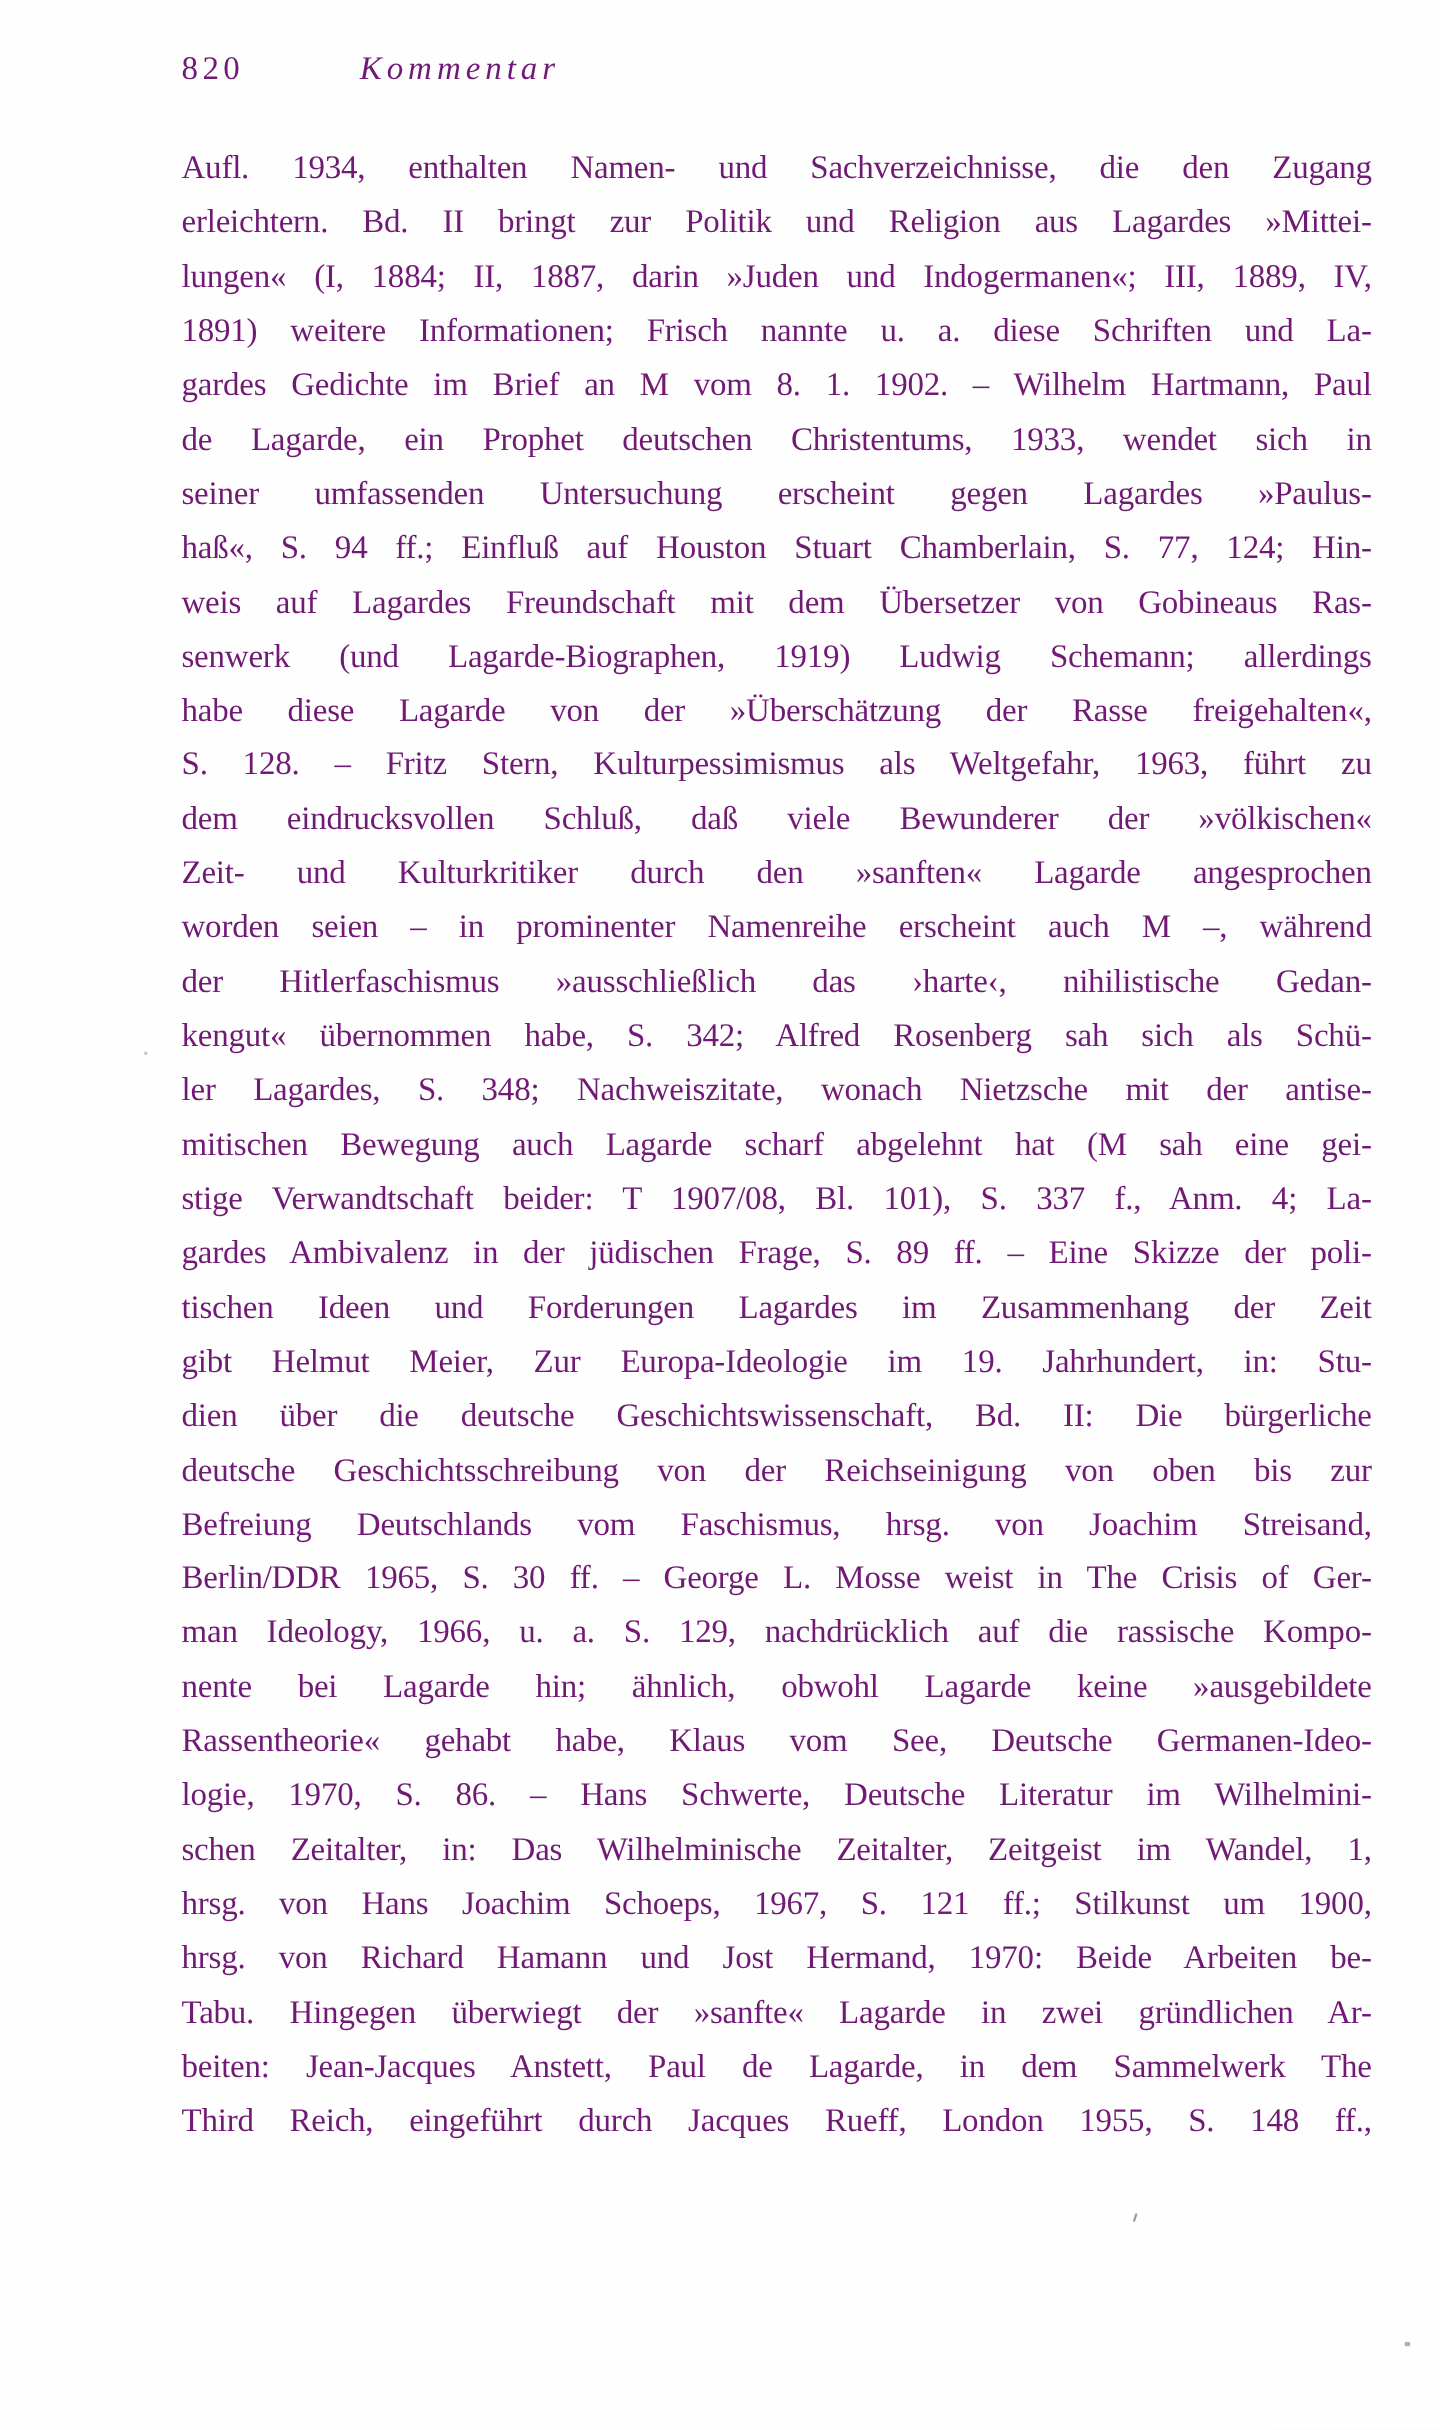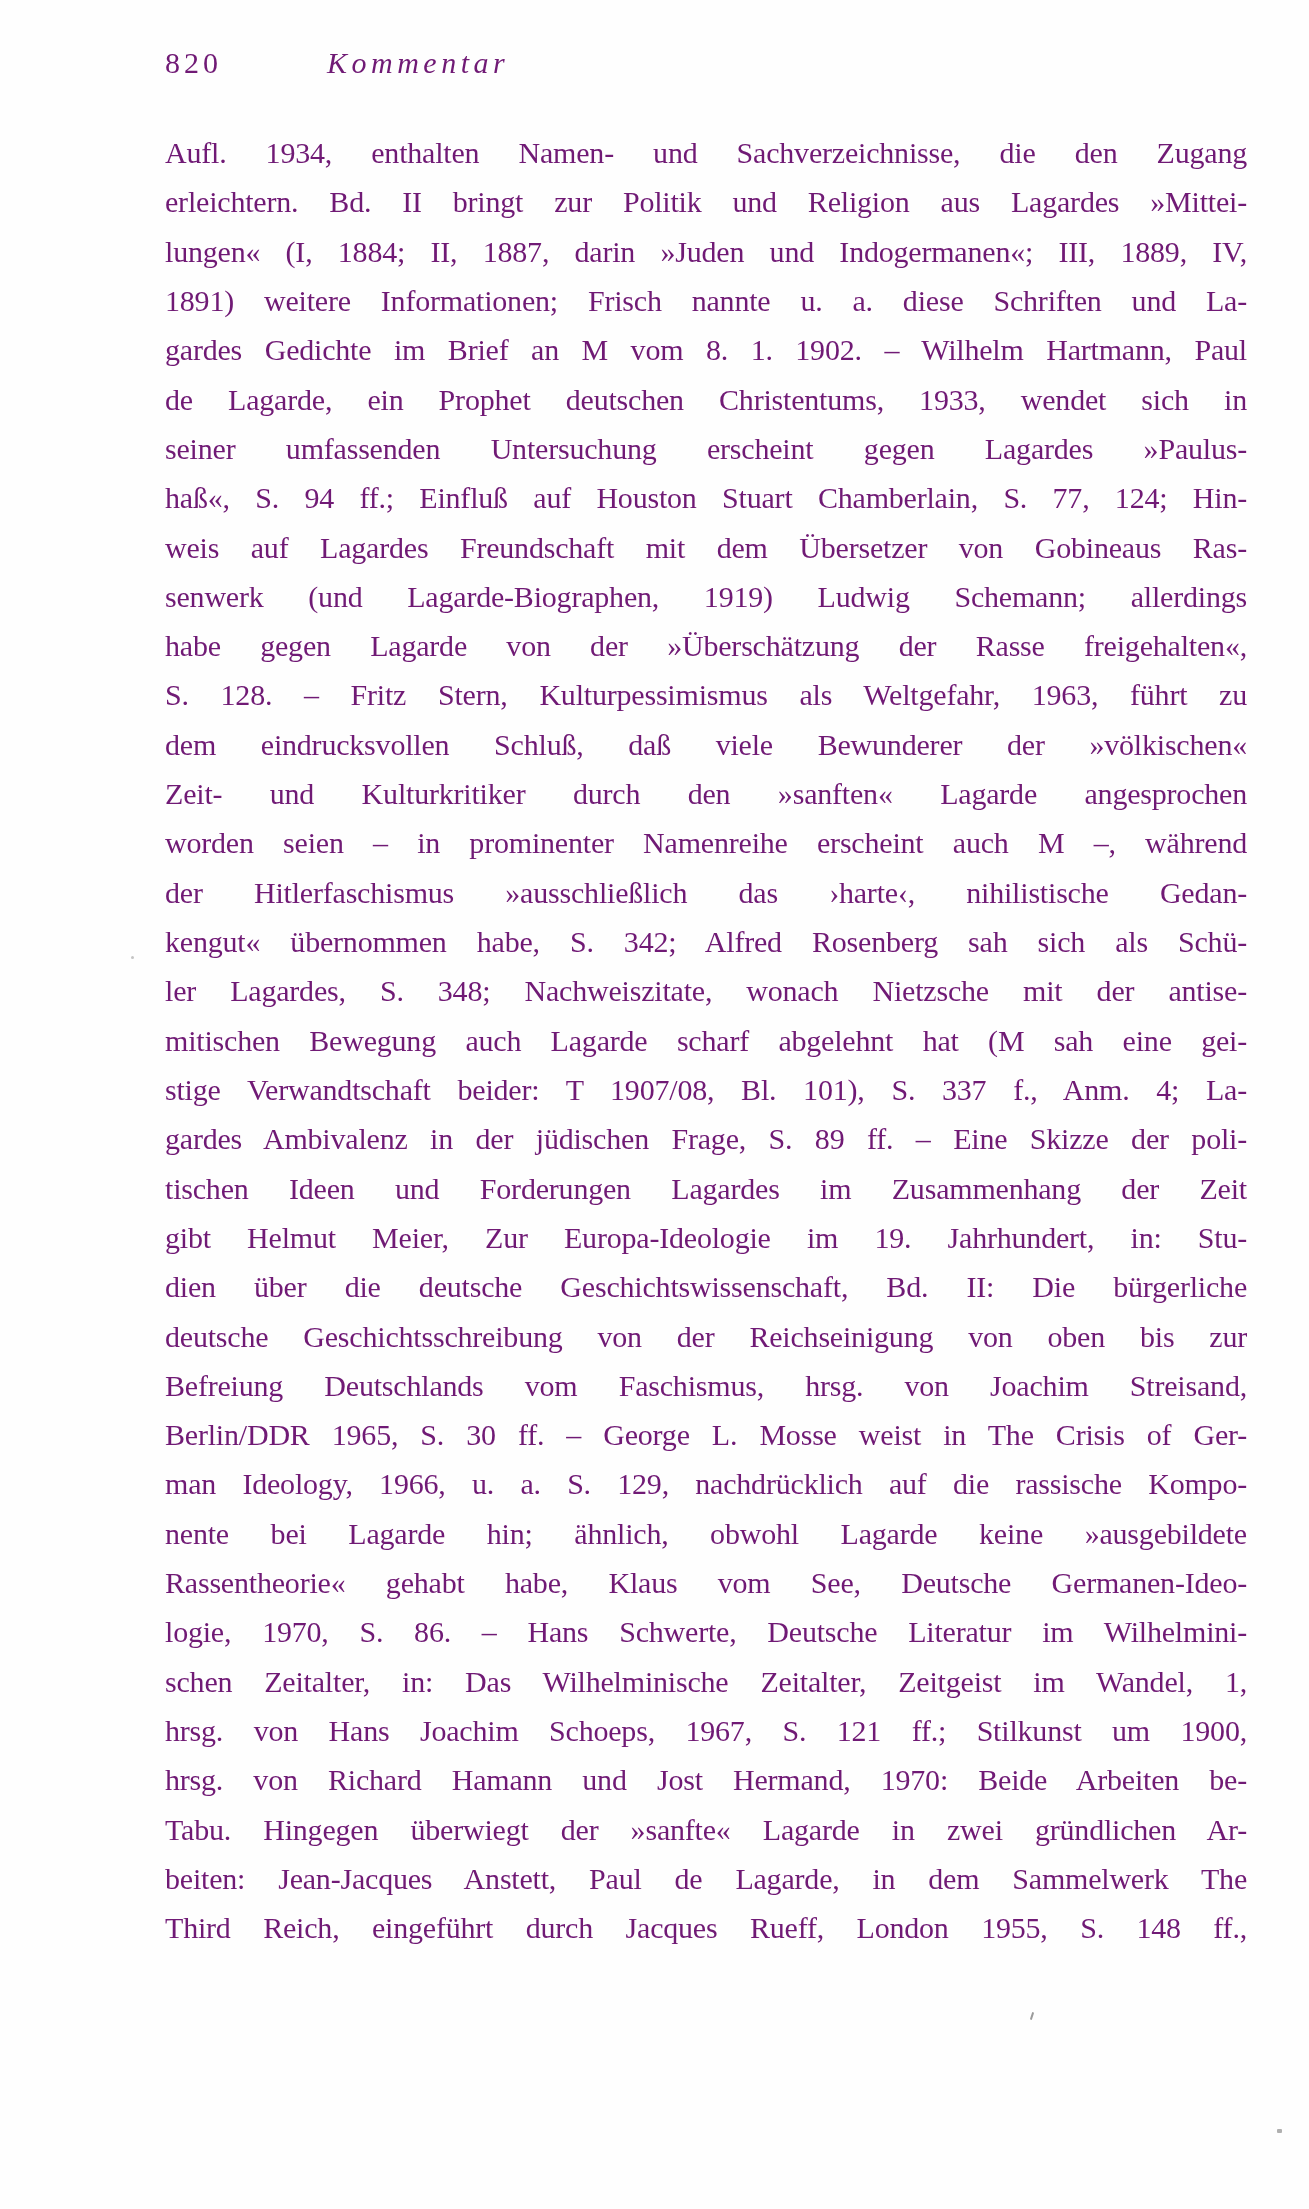--- a/index.html
+++ b/index.html
@@ -77,21 +77,21 @@
     <div class="line">Aufl. 1934, enthalten Namen- und Sachverzeichnisse, die den Zugang</div>
     <div class="line">erleichtern. Bd. II bringt zur Politik und Religion aus Lagardes »Mittei-</div>
     <div class="line">lungen« (I, 1884; II, 1887, darin »Juden und Indogermanen«; III, 1889, IV,</div>
     <div class="line">1891) weitere Informationen; Frisch nannte u. a. diese Schriften und La-</div>
     <div class="line">gardes Gedichte im Brief an M vom 8. 1. 1902. – Wilhelm Hartmann, Paul</div>
     <div class="line">de Lagarde, ein Prophet deutschen Christentums, 1933, wendet sich in</div>
     <div class="line">seiner umfassenden Untersuchung erscheint gegen Lagardes »Paulus-</div>
     <div class="line">haß«, S. 94 ff.; Einfluß auf Houston Stuart Chamberlain, S. 77, 124; Hin-</div>
     <div class="line">weis auf Lagardes Freundschaft mit dem Übersetzer von Gobineaus Ras-</div>
     <div class="line">senwerk (und Lagarde-Biographen, 1919) Ludwig Schemann; allerdings</div>
-    <div class="line">habe gegen Lagarde von der »Überschätzung der Rasse freigehalten«,</div>
+    <div class="line">habe diese Lagarde von der »Überschätzung der Rasse freigehalten«,</div>
     <div class="line">S. 128. – Fritz Stern, Kulturpessimismus als Weltgefahr, 1963, führt zu</div>
     <div class="line">dem eindrucksvollen Schluß, daß viele Bewunderer der »völkischen«</div>
     <div class="line">Zeit- und Kulturkritiker durch den »sanften« Lagarde angesprochen</div>
     <div class="line">worden seien – in prominenter Namenreihe erscheint auch M –, während</div>
     <div class="line">der Hitlerfaschismus »ausschließlich das ›harte‹, nihilistische Gedan-</div>
     <div class="line">kengut« übernommen habe, S. 342; Alfred Rosenberg sah sich als Schü-</div>
     <div class="line">ler Lagardes, S. 348; Nachweiszitate, wonach Nietzsche mit der antise-</div>
     <div class="line">mitischen Bewegung auch Lagarde scharf abgelehnt hat (M sah eine gei-</div>
     <div class="line">stige Verwandtschaft beider: T 1907/08, Bl. 101), S. 337 f., Anm. 4; La-</div>
     <div class="line">gardes Ambivalenz in der jüdischen Frage, S. 89 ff. – Eine Skizze der poli-</div>

